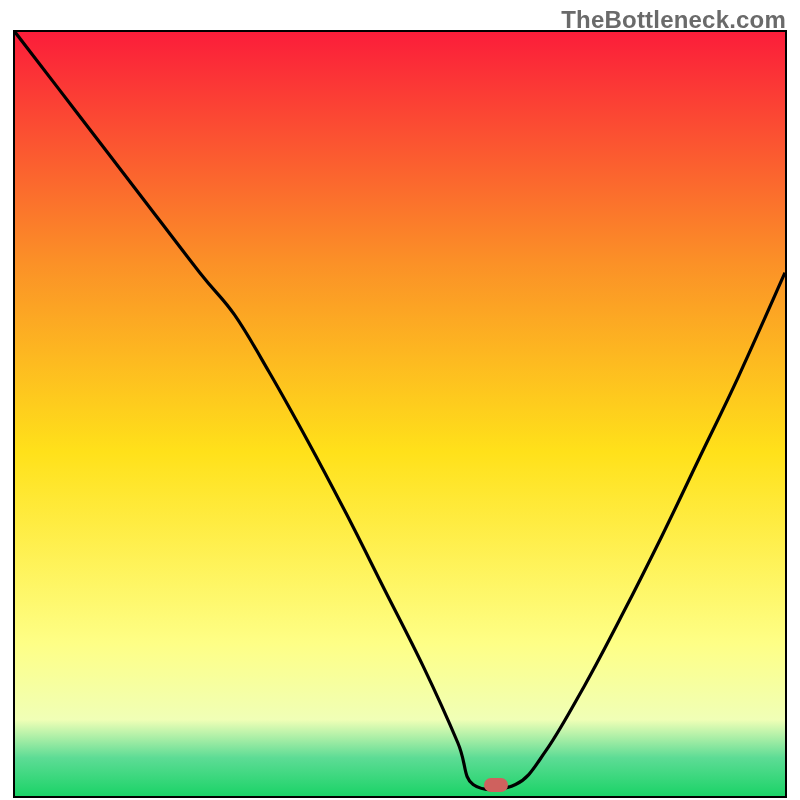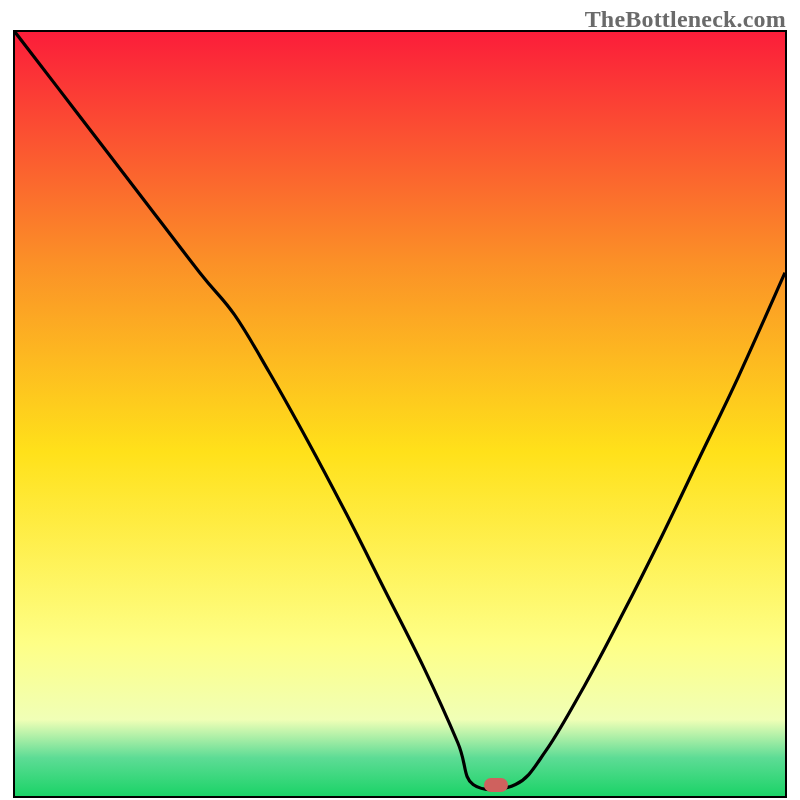--- a/index.html
+++ b/index.html
@@ -7,21 +7,20 @@
     padding: 0;
     width: 800px;
     height: 800px;
     background: #fff;
     font-family: Arial, Helvetica, sans-serif;
   }
   .wrap {
     position: relative;
     width: 800px;
     height: 800px;
-    font-family: Liberation Serif, serif;
   }
   .watermark {
     position: absolute;
     top: 6px;
     right: 14px;
     font-size: 24px;
     font-weight: 600;
     color: #6a6a6a;
     letter-spacing: 0.2px;
     z-index: 50;

